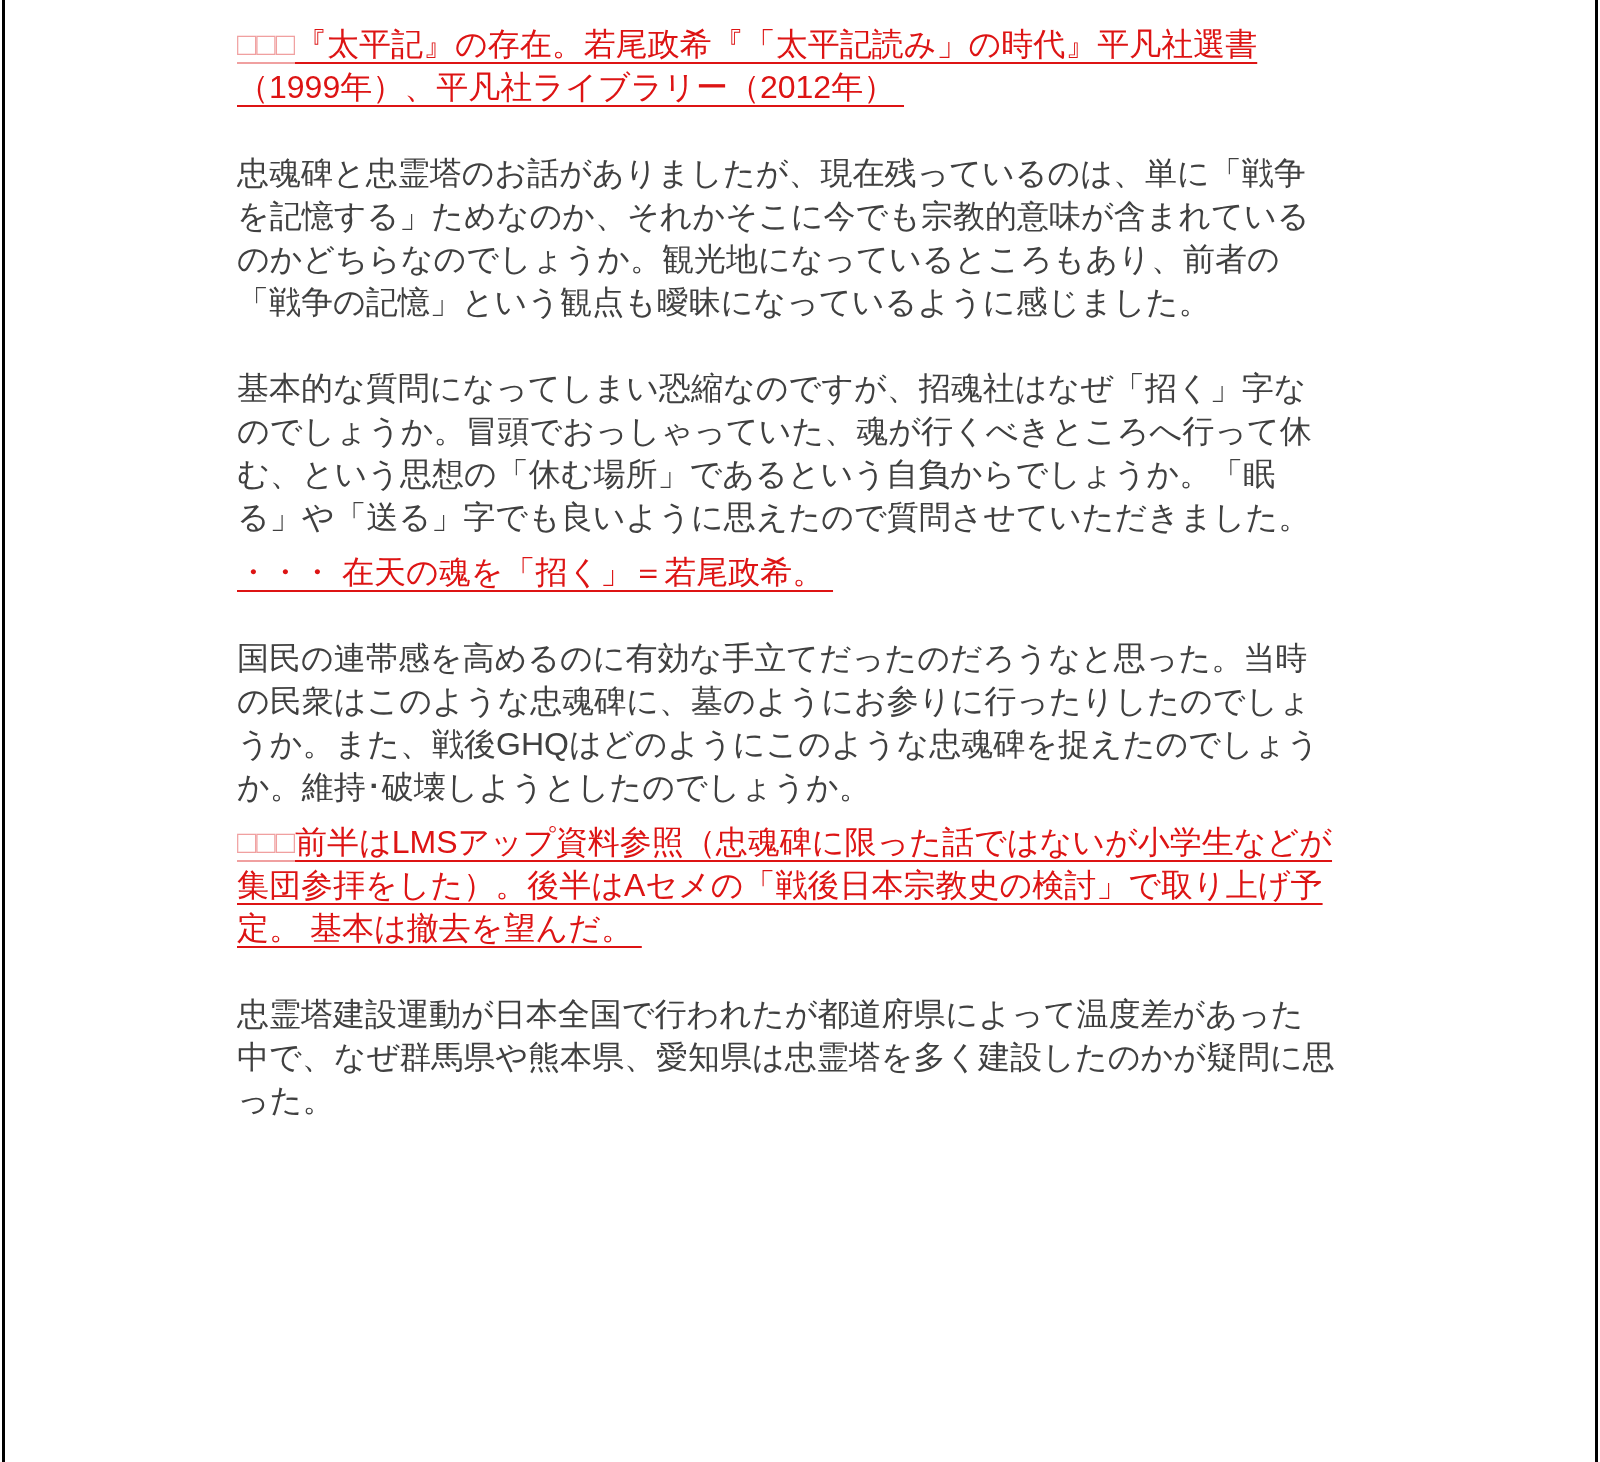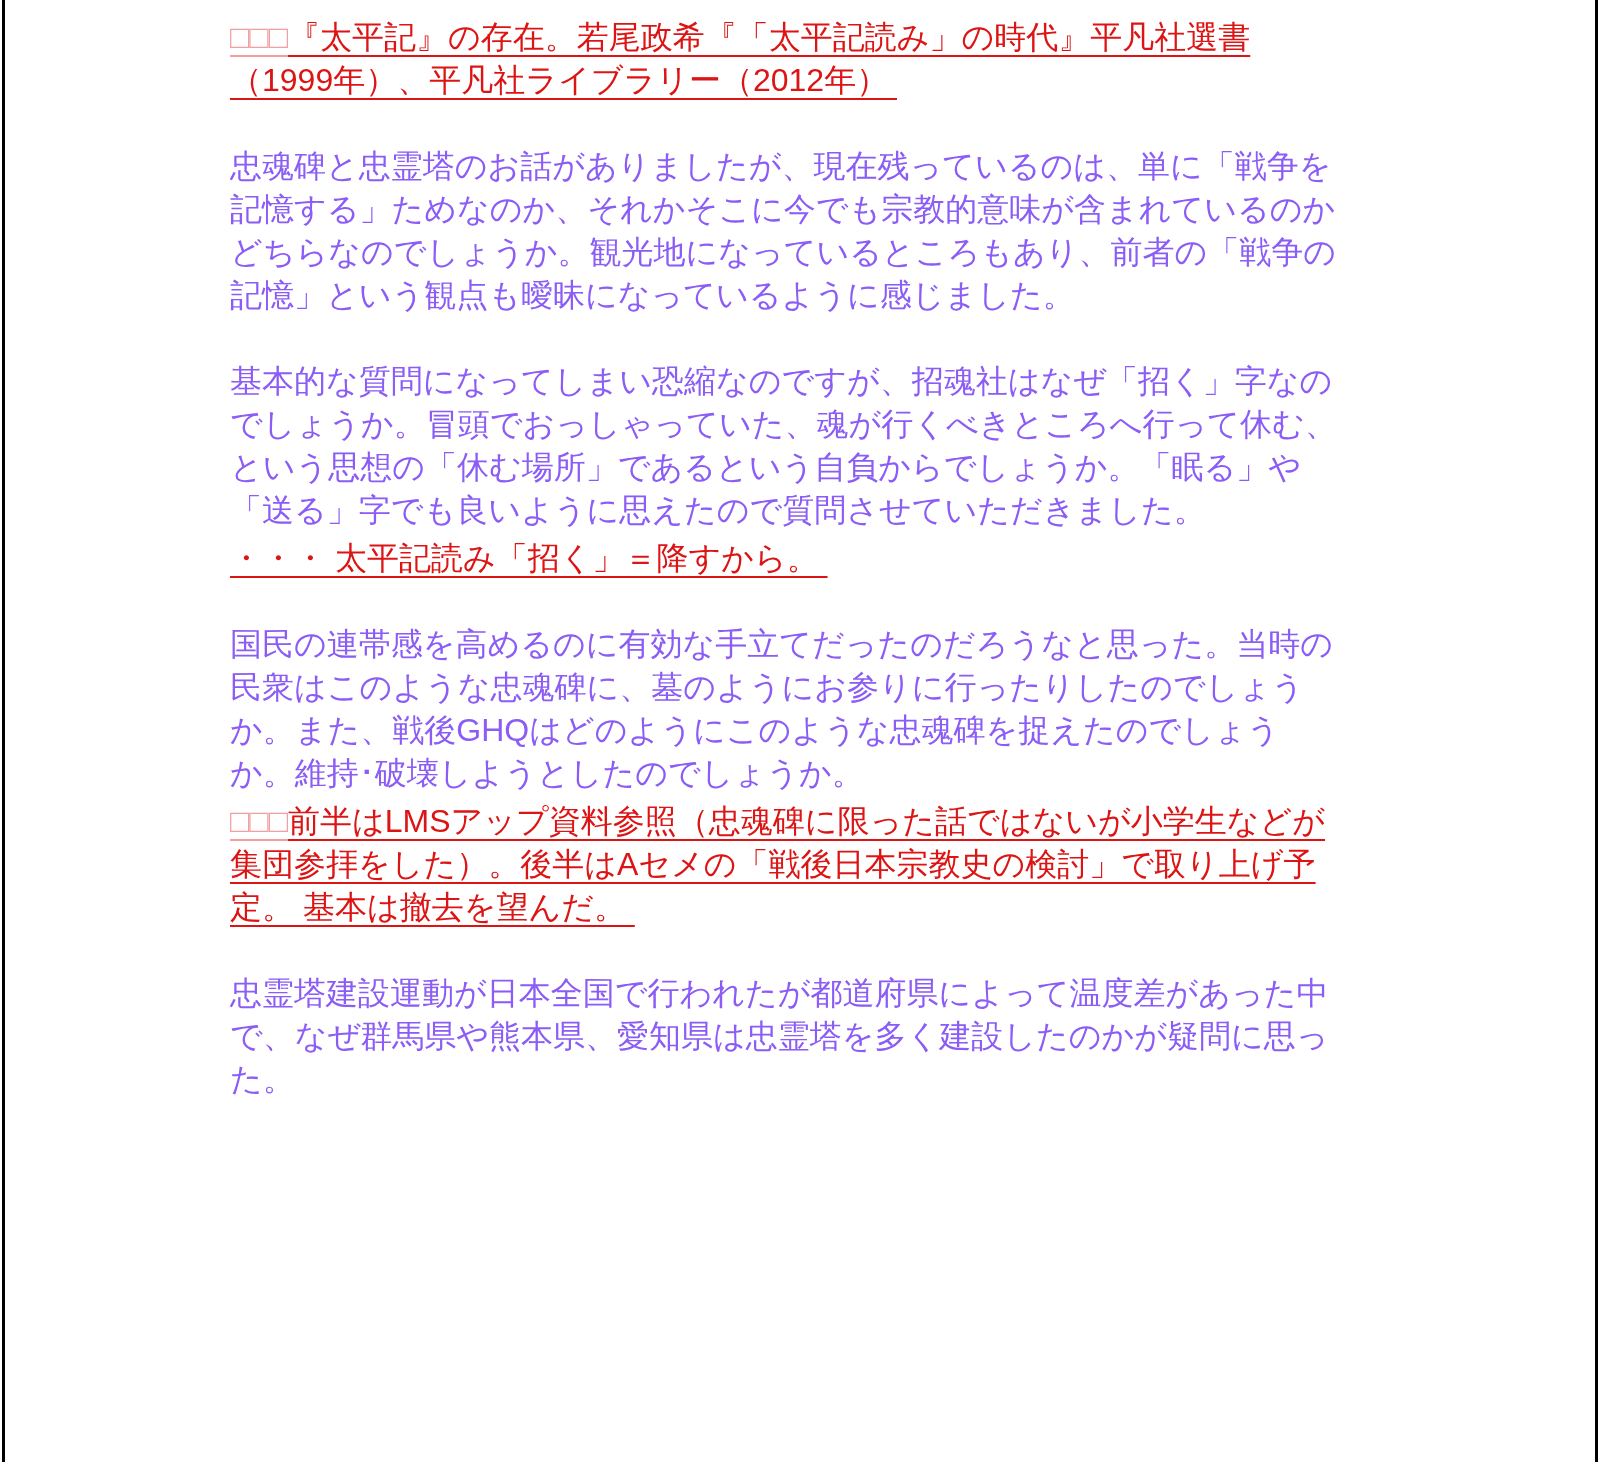--- a/index.html
+++ b/index.html
@@ -13,23 +13,23 @@
   .page-edge{
     position:absolute;top:0;height:1462px;width:3px;background:#000000;
   }
   .edge-left{left:2px;}
   .edge-right{left:1595px;}
   .content{
     position:absolute;left:225px;top:11px;width:1122px;
     font-size:32px;line-height:43px;color:#111111;
     text-align:left;
   }
-  .content p{margin:5px;}
+  .content p{margin:12px;}
   .content p.gap{margin-bottom:43px;}
-  .comment{color:#8b5cf6;}
+  .comment{color:#404040;}
   .reply{color:#dd1414;}
   .reply .rtext{
     text-decoration:underline;
     text-decoration-thickness:2px;
     text-underline-offset:7px;
     white-space:pre-wrap;
   }
   .boxes{
     color:#f0a0a0;
     text-decoration:underline;
@@ -47,21 +47,21 @@
 
   <div class="content">
 
     <p class="reply gap"><span class="boxes">□□□</span><span class="rtext">『太平記』の存在。若尾政希『「太平記読み」の時代』平凡社選書（1999年）、平凡社ライブラリー（2012年） </span></p>
 
     <p class="comment gap">忠魂碑と忠霊塔のお話がありましたが、現在残っているのは、単に「戦争を記憶する」ためなのか、それかそこに今でも宗教的意味が含まれているのかどちらなのでしょうか。観光地になっているところもあり、前者の「戦争の記憶」という観点も曖昧になっているように感じました。</p>
 
 
 
     <p class="comment">基本的な質問になってしまい恐縮なのですが、招魂社はなぜ「招く」字なのでしょうか。冒頭でおっしゃっていた、魂が行くべきところへ行って休む、という思想の「休む場所」であるという自負からでしょうか。「眠る」や「送る」字でも良いように思えたので質問させていただきました。</p>
-    <p class="reply gap"><span class="boxes"></span><span class="rtext">・・・ 太平記読み「招く」＝降すから。 </span></p>
+    <p class="reply gap"><span class="boxes"></span><span class="rtext">・・・ 在天の魂を「招く」＝若尾政希。 </span></p>
 
     <p class="comment">国民の連帯感を高めるのに有効な手立てだったのだろうなと思った。当時の民衆はこのような忠魂碑に、墓のようにお参りに行ったりしたのでしょうか。また、戦後GHQはどのようにこのような忠魂碑を捉えたのでしょうか。維持･破壊しようとしたのでしょうか。</p>
     <p class="reply gap"><span class="boxes">□□□</span><span class="rtext">前半はLMSアップ資料参照（忠魂碑に限った話ではないが小学生などが集団参拝をした）。後半はAセメの「戦後日本宗教史の検討」で取り上げ予定。 基本は撤去を望んだ。 </span></p>
 
     <p class="comment">忠霊塔建設運動が日本全国で行われたが都道府県によって温度差があった中で、なぜ群馬県や熊本県、愛知県は忠霊塔を多く建設したのかが疑問に思った。</p>
 
   </div>
 </div>
 
 </body></html>

